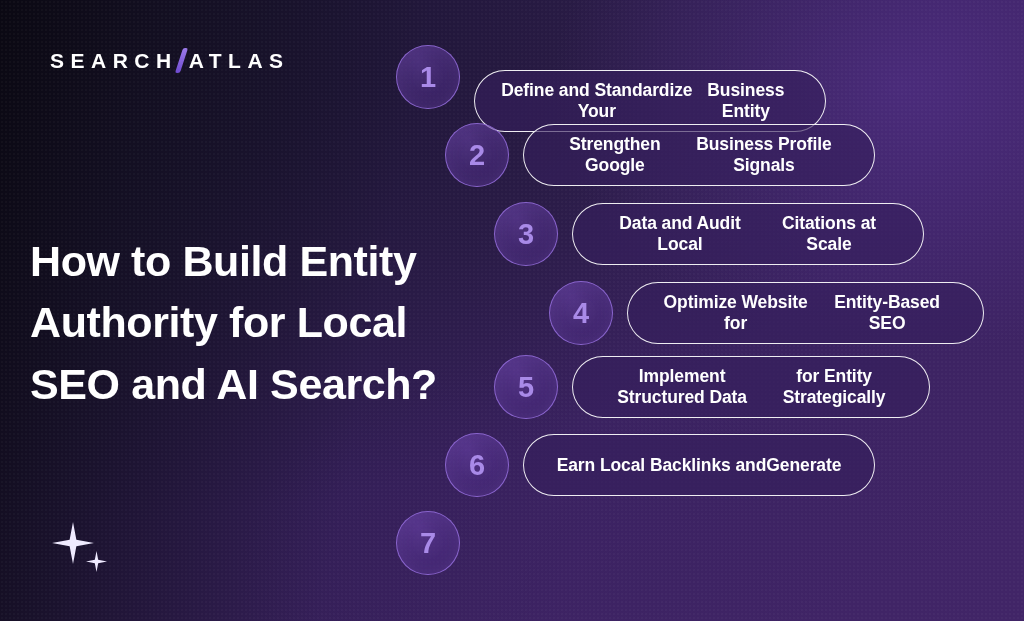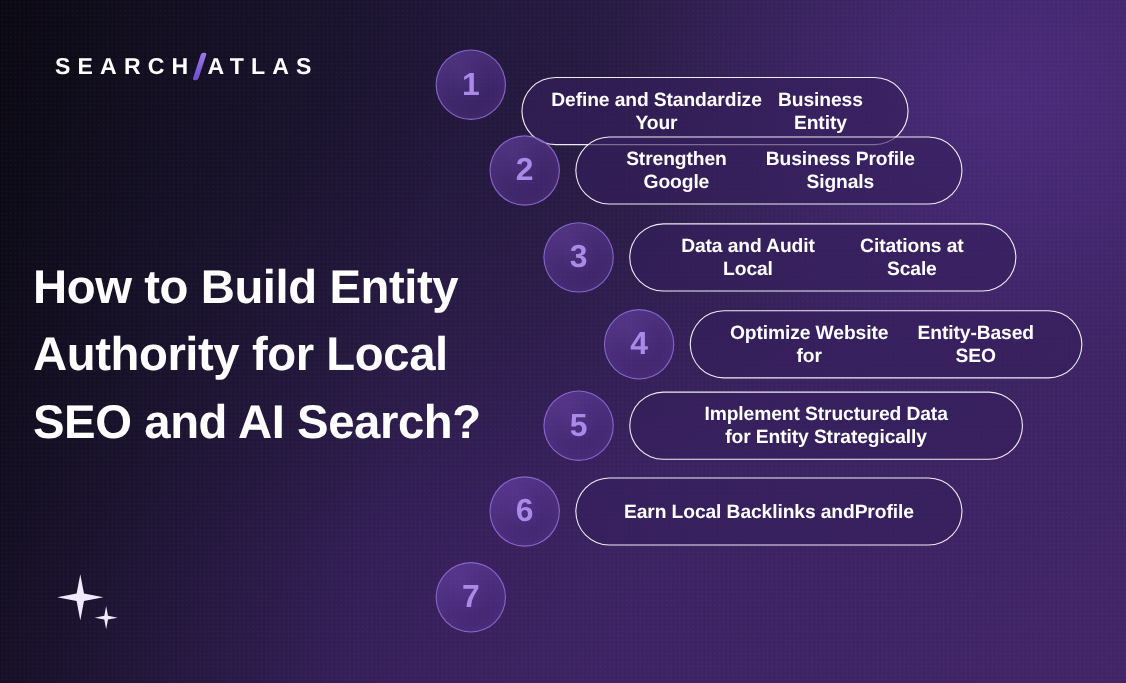--- a/index.html
+++ b/index.html
@@ -164,21 +164,21 @@
   .step-3 { left: 494px; top: 203px; }
   .step-4 { left: 549px; top: 282px; }
   .step-5 { left: 494px; top: 356px; }
   .step-6 { left: 445px; top: 434px; }
   .step-7 { left: 396px; top: 512px; }
 
   .step-1 .step-pill { width: 352px; margin-top: 48px; }
   .step-2 .step-pill { width: 352px; }
   .step-3 .step-pill { width: 352px; }
   .step-4 .step-pill { width: 357px; }
-  .step-5 .step-pill { width: 358px; flex-direction: column; }
+  .step-5 .step-pill { width: 358px; }
   .step-6 .step-pill { width: 352px; }
   .step-7 .step-pill { width: 360px; }
 </style>
 </head>
 <body>
 
 <div class="canvas">
 
   <div class="bg-wash"></div>
   <div class="bg-glow"></div>
@@ -252,21 +252,21 @@
         <span>for Entity Strategically</span>
       </div>
     </div>
 
     <div class="step step-6">
       <div class="step-badge">
         <span>6</span>
       </div>
       <div class="step-pill">
         <span>Earn Local Backlinks and</span>
-        <span>Profile</span>
+        <span>Generate</span>
       </div>
     </div>
 
     <div class="step step-7">
       <div class="step-badge">
         <span>7</span>
       </div>
     </div>
 
   </div>

